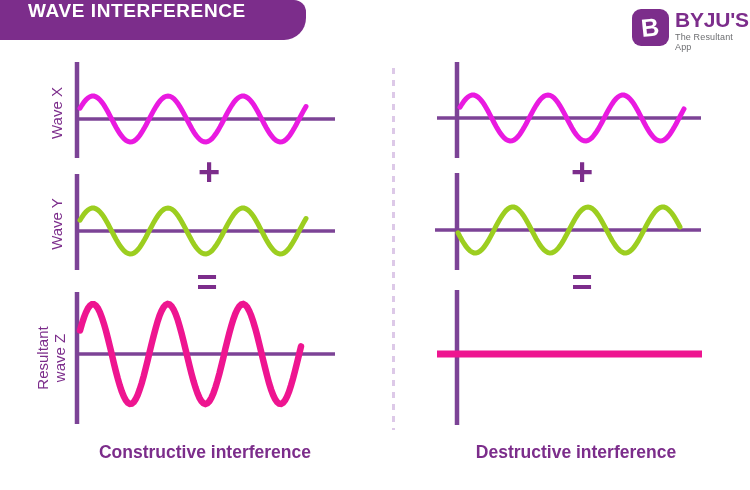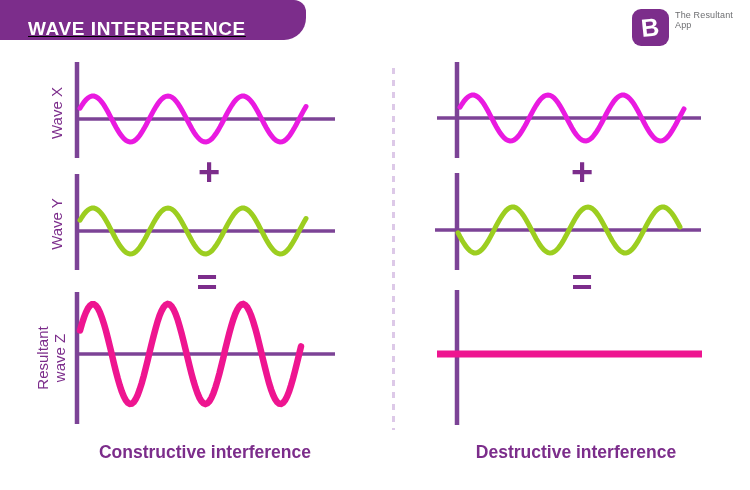--- a/index.html
+++ b/index.html
@@ -4,21 +4,21 @@
 <style>
   html,body{margin:0;padding:0;background:#fff;}
   .canvas{
     position:relative;width:750px;height:490px;background:#ffffff;overflow:hidden;
     font-family:"Liberation Sans",sans-serif;
   }
   
   .banner{
     position:absolute;left:0;top:0;width:306px;height:40px;
     background:var(--purple);border-radius:0 12px 22px 0;
-    display:flex;align-items:flex-end;padding-left:28px;box-sizing:border-box;text-decoration:underline;
+    display:flex;align-items:flex-start;padding-left:28px;box-sizing:border-box;
   }
   .banner-title{color:#fff;font-weight:bold;font-size:19px;letter-spacing:.6px;white-space:nowrap;}
   
   .logo{position:absolute;left:632px;top:9px;display:flex;align-items:flex-start;gap:6px;}
   .logo-mark{width:37px;height:37px;background:var(--purple);border-radius:9px;
     display:flex;align-items:center;justify-content:center;flex:0 0 auto;}
   .logo-b{color:#fff;font-weight:bold;font-size:25px;transform:rotate(-6deg);line-height:1;}
   .logo-text{display:flex;flex-direction:column;}
   .brand{color:var(--purple);font-weight:bold;font-size:21px;line-height:22px;letter-spacing:-.2px;}
   .tagline{color:var(--gray);font-size:9px;letter-spacing:.15px;margin-top:1px;}
@@ -49,20 +49,21 @@
 
   <div class="banner">
     <span class="banner-title">WAVE INTERFERENCE</span>
   </div>
 
   <div class="logo">
     <div class="logo-mark">
       <span class="logo-b">B</span>
     </div>
     <div class="logo-text">
+      <span class="brand">BYJU'S</span>
       <span class="tagline">The Resultant App</span>
     </div>
   </div>
 
   <div class="divider"></div>
 
   <svg class="panel" style="left:40px;top:58px" width="300" height="106" viewBox="0 0 300 106">
     <line class="axis" x1="37" y1="4" x2="37" y2="100" stroke-width="4.5"></line>
     <line class="axis" x1="37" y1="61" x2="295" y2="61" stroke-width="3.5"></line>
     <path class="wave" fill="none" stroke-linecap="round" d="M40.0 50.2 L42.0 47.0 L44.0 44.1 L46.0 41.8 L48.0 39.9 L50.0 38.7 L52.0 38.1 L54.0 38.1 L56.0 38.8 L58.0 40.1 L60.0 41.9 L62.0 44.3 L64.0 47.2 L66.0 50.5 L68.0 54.0 L70.0 57.8 L72.0 61.6 L74.0 65.5 L76.0 69.2 L78.0 72.6 L80.0 75.8 L82.0 78.5 L84.0 80.8 L86.0 82.4 L88.0 83.5 L90.0 84.0 L92.0 83.8 L94.0 83.0 L96.0 81.5 L98.0 79.5 L100.0 77.0 L102.0 74.0 L104.0 70.6 L106.0 67.0 L108.0 63.2 L110.0 59.4 L112.0 55.6 L114.0 51.9 L116.0 48.5 L118.0 45.5 L120.0 42.9 L122.0 40.8 L124.0 39.2 L126.0 38.3 L128.0 38.0 L130.0 38.3 L132.0 39.3 L134.0 40.9 L136.0 43.1 L138.0 45.7 L140.0 48.8 L142.0 52.2 L144.0 55.9 L146.0 59.7 L148.0 63.6 L150.0 67.3 L152.0 70.9 L154.0 74.3 L156.0 77.2 L158.0 79.7 L160.0 81.7 L162.0 83.1 L164.0 83.8 L166.0 84.0 L168.0 83.5 L170.0 82.3 L172.0 80.6 L174.0 78.3 L176.0 75.5 L178.0 72.4 L180.0 68.9 L182.0 65.2 L184.0 61.3 L186.0 57.5 L188.0 53.7 L190.0 50.2 L192.0 47.0 L194.0 44.1 L196.0 41.8 L198.0 39.9 L200.0 38.7 L202.0 38.1 L204.0 38.1 L206.0 38.8 L208.0 40.1 L210.0 41.9 L212.0 44.3 L214.0 47.2 L216.0 50.5 L218.0 54.0 L220.0 57.8 L222.0 61.6 L224.0 65.5 L226.0 69.2 L228.0 72.6 L230.0 75.8 L232.0 78.5 L234.0 80.8 L236.0 82.4 L238.0 83.5 L240.0 84.0 L242.0 83.8 L244.0 83.0 L246.0 81.5 L248.0 79.5 L250.0 77.0 L252.0 74.0 L254.0 70.6 L256.0 67.0 L258.0 63.2 L260.0 59.4 L262.0 55.6 L264.0 51.9 L266.0 48.5" stroke="#e91ae0" stroke-width="5"></path>

